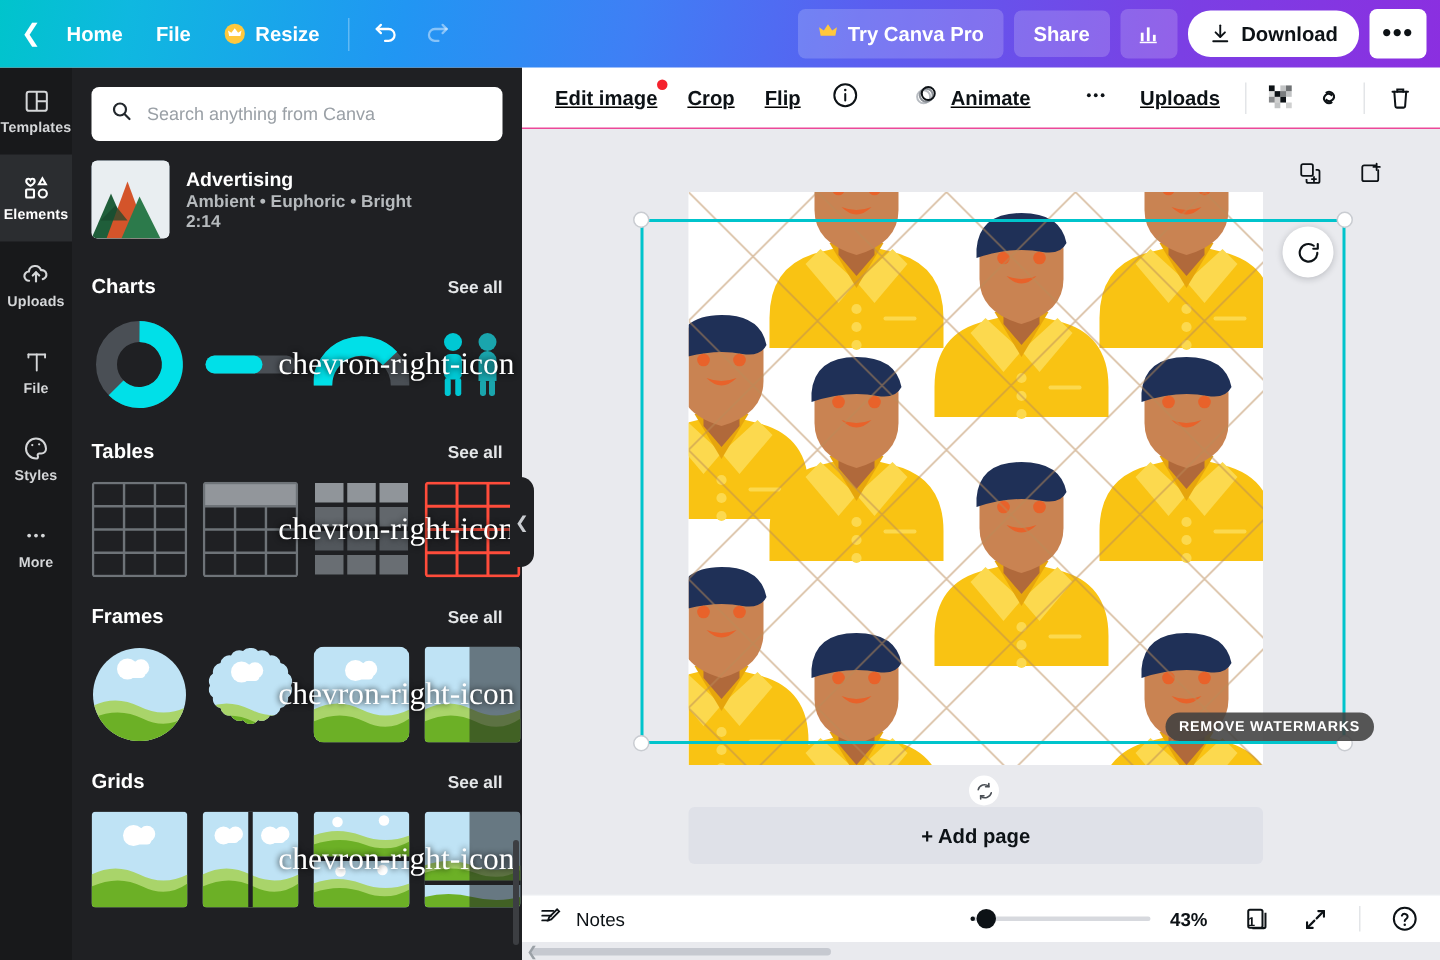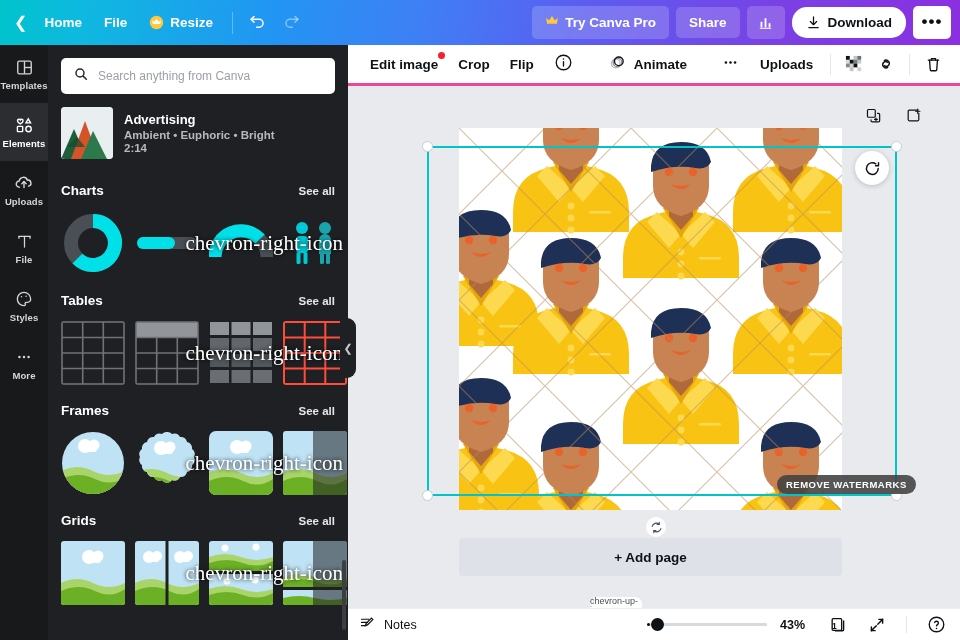--- a/index.html
+++ b/index.html
@@ -118,21 +118,21 @@
   
   #panel-sb {
     position:absolute; left: 342px; top: 560px; width: 4px; height: 70px;
     background:#3c3e42; border-radius: 2px; z-index: 27;
   }
 
   
   #etoolbar {
     position:absolute; top: 45px; left: 348px; width: 612px; height: 41px;
     background: #fff; display:flex; align-items:center; padding: 0 12px;
-    border-bottom: 3px solid #ec4899; z-index: 20;
+    border-bottom: 1px solid #ec4899; z-index: 20; text-decoration: underline;
   }
   .et-item {
     position: relative; font-size: 13.5px; color: #0d1216; font-weight: bold;
     padding: 6px 10px; border-radius: 4px; cursor:pointer; white-space: nowrap;
     display:flex; align-items:center; gap: 7px;
   }
   .dot-badge {
     position:absolute; top: 1px; right: 3px; width: 7px; height: 7px;
     border-radius: 50%; background: #f5222d;
   }
@@ -198,21 +198,21 @@
   }
   #canv-sb-h {
     position:absolute; left: 6px; bottom: 3px; width: 200px; height: 5px;
     background: #c6c9d0; border-radius: 3px; z-index: 18; cursor:pointer;
   }
   .sb-arrow-l { position:absolute; left: 3px; bottom: 1px; color:#9aa0a6; font-size:9px; z-index: 18; }
   .sb-arrow-r { position:absolute; right: 11px; bottom: 1px; color:#9aa0a6; font-size:9px; z-index: 18; }
 
   
   #bottombar {
-    position:absolute; left: 348px; bottom: 0; width: 612px; height: 32px;
+    position:absolute; left: 348px; bottom: 12px; width: 612px; height: 32px;
     background:#fff; display:flex; align-items:center; padding: 0 11px;
     border-top: 1px solid #eceef1; z-index: 35;
   }
   .bb-notes { display:flex; align-items:center; gap: 8px; font-size: 12.5px; color:#0d1216; cursor:pointer; font-weight: 400;}
   .bb-mid { margin-left:auto; display:flex; align-items:center; gap: 13px; }
   .zoom-slider { position: relative; width: 120px; height: 14px; display:flex; align-items:center; cursor:pointer; }
   .zs-track { width: 100%; height: 2.5px; background:#d7d9de; border-radius:2px; }
   .zs-knob { position:absolute; left: 4px; width: 13px; height: 13px; border-radius:50%; background:#0d1216; }
   .zs-tick { position:absolute; left: 0px; width: 3px; height: 3px; border-radius:50%; background:#0d1216; }
   .zoom-pct { font-size: 12.5px; color:#0d1216; font-weight: bold; min-width: 32px; }

